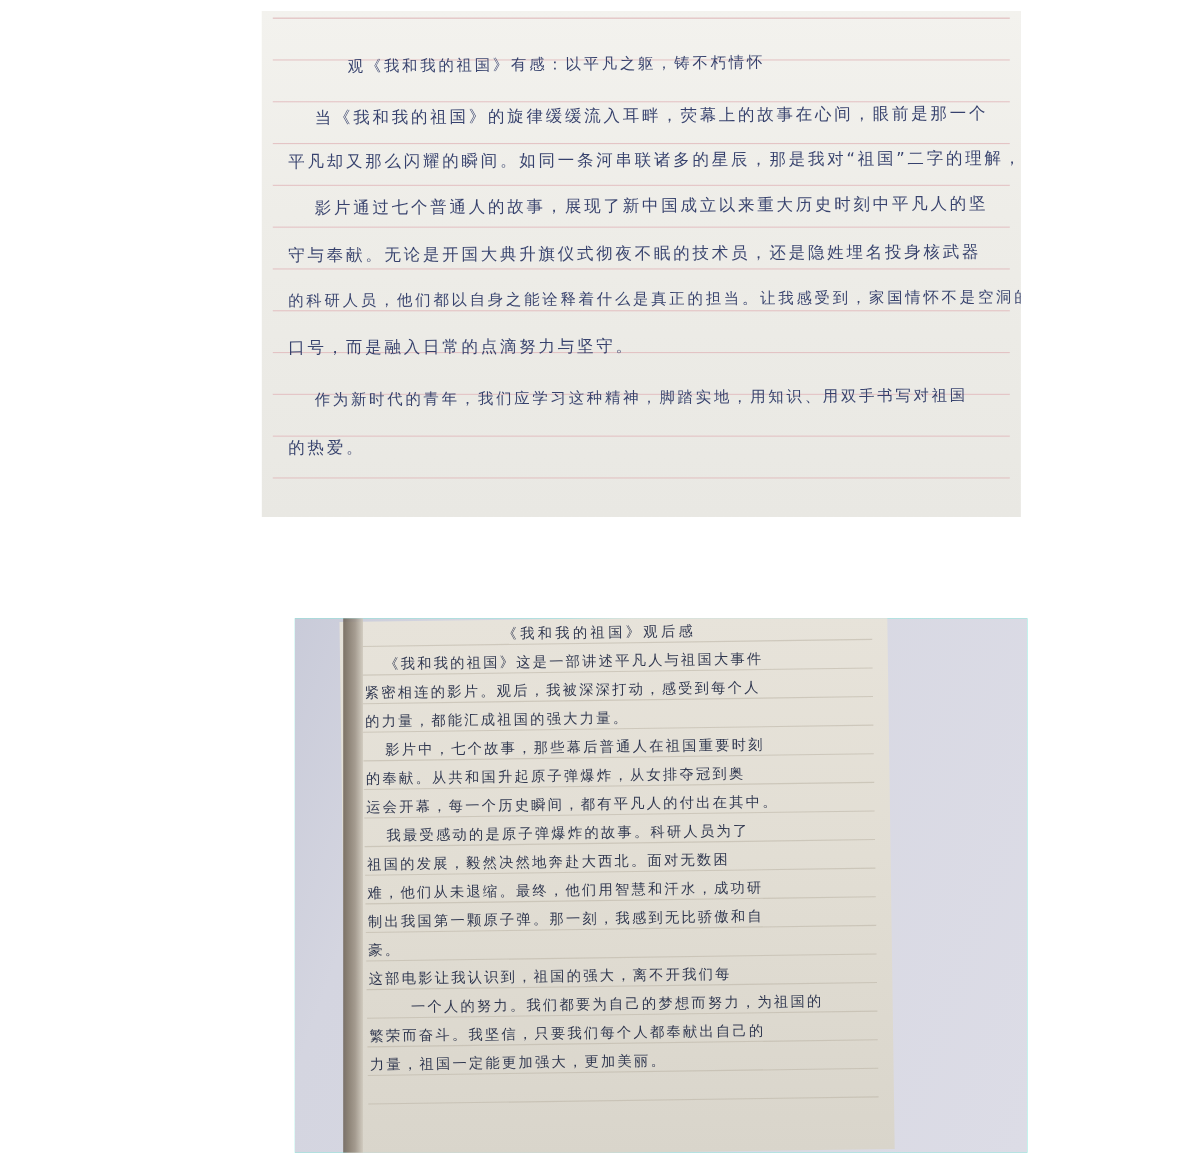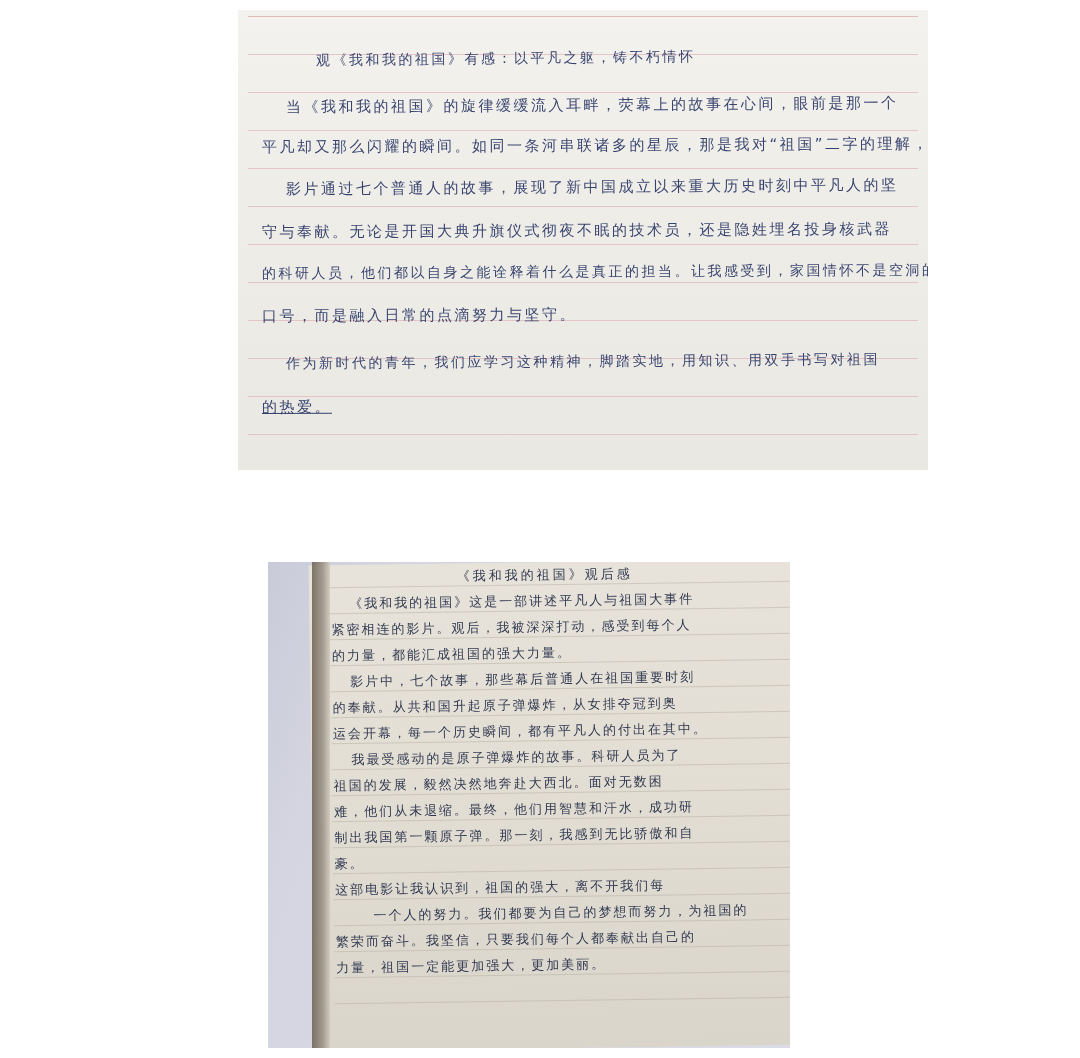--- a/index.html
+++ b/index.html
@@ -58,21 +58,21 @@
     white-space: nowrap;
     opacity: .88;
     transform-origin: left center;
   }
 
   
   .photo-bottom {
     position: absolute;
     left: 268px;
     top: 562px;
-    width: 522px;
+    width: 666px;
     height: 486px;
     background: #5eead4;
     overflow: hidden;
   }
   .photo-bottom .bg {
     position: absolute;
     inset: 0;
     background: linear-gradient(110deg,#c9cbd9 0%, #d4d5e0 18%, #dcdce6 100%);
   }
   .photo-bottom .sheet {
@@ -137,21 +137,21 @@
     <div class="rule" style="top:424px;"></div>
 
     <div class="hw-line" style="left:78px; top:42px; transform:rotate(-0.6deg); font-size:14px;">观《我和我的祖国》有感：以平凡之躯，铸不朽情怀</div>
     <div class="hw-line" style="left:48px; top:88px; transform:rotate(-0.4deg);">当《我和我的祖国》的旋律缓缓流入耳畔，荧幕上的故事在心间，眼前是那一个</div>
     <div class="hw-line" style="left:24px; top:128px; transform:rotate(-0.3deg);">平凡却又那么闪耀的瞬间。如同一条河串联诸多的星辰，那是我对“祖国”二字的理解，</div>
     <div class="hw-line" style="left:48px; top:170px; transform:rotate(-0.4deg);">影片通过七个普通人的故事，展现了新中国成立以来重大历史时刻中平凡人的坚</div>
     <div class="hw-line" style="left:24px; top:213px; transform:rotate(-0.3deg);">守与奉献。无论是开国大典升旗仪式彻夜不眠的技术员，还是隐姓埋名投身核武器</div>
     <div class="hw-line" style="left:24px; top:255px; transform:rotate(-0.3deg); font-size:14px;">的科研人员，他们都以自身之能诠释着什么是真正的担当。让我感受到，家国情怀不是空洞的</div>
     <div class="hw-line" style="left:24px; top:297px; transform:rotate(-0.3deg);">口号，而是融入日常的点滴努力与坚守。</div>
     <div class="hw-line" style="left:48px; top:345px; transform:rotate(-0.4deg); font-size:14px;">作为新时代的青年，我们应学习这种精神，脚踏实地，用知识、用双手书写对祖国</div>
-    <div class="hw-line" style="left:24px; top:388px; transform:rotate(-0.3deg);text-decoration:underline;">的热爱。</div>
+    <div class="hw-line" style="left:24px; top:388px; transform:rotate(-0.3deg);">的热爱。</div>
   </div>
 
   <div class="photo-bottom">
     <div class="bg"></div>
     <div class="sheet">
 
       <div class="rule2" style="top:22px;"></div>
       <div class="rule2" style="top:48px;"></div>
       <div class="rule2" style="top:74px;"></div>
       <div class="rule2" style="top:100px;"></div>

